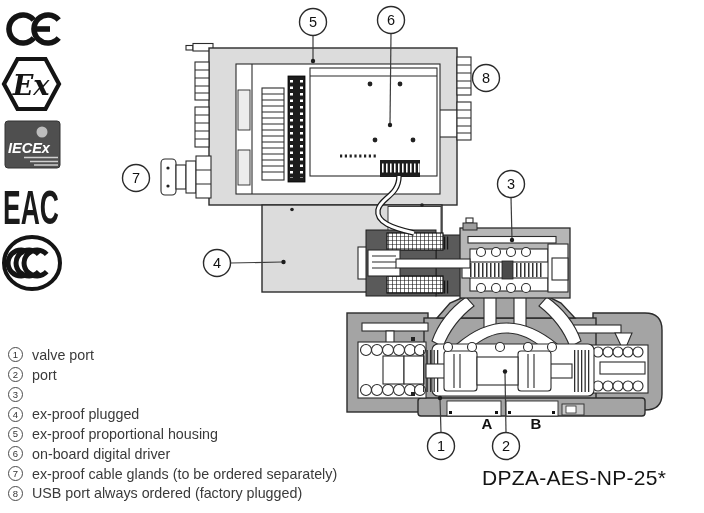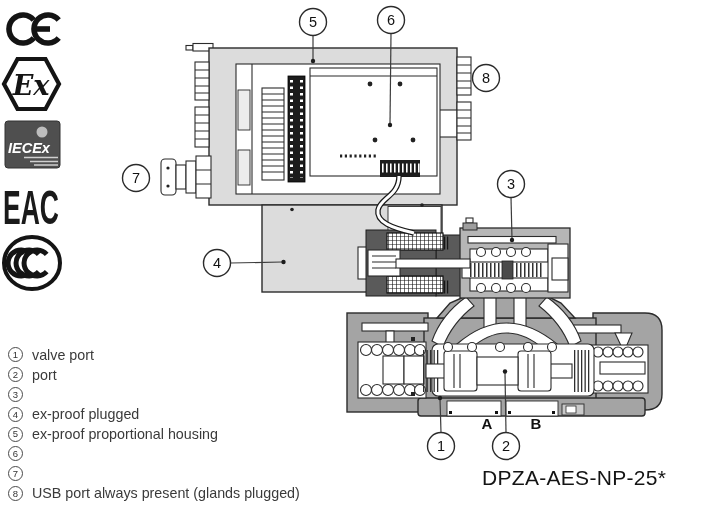--- a/index.html
+++ b/index.html
@@ -330,25 +330,27 @@
   <div class="legend-row">
     <span class="lnum">4</span>
     <span class="ltext">ex-proof plugged</span>
   </div>
   <div class="legend-row">
     <span class="lnum">5</span>
     <span class="ltext">ex-proof proportional housing</span>
   </div>
   <div class="legend-row">
     <span class="lnum">6</span>
+    <span class="ltext">on-board digital driver</span>
   </div>
   <div class="legend-row">
     <span class="lnum">7</span>
+    <span class="ltext">ex-proof cable glands (to be ordered separately)</span>
   </div>
   <div class="legend-row">
     <span class="lnum">8</span>
-    <span class="ltext">USB port always present (glands plugged)</span>
+    <span class="ltext">USB port always ordered (factory plugged)</span>
   </div>
 </div>
 
 <div class="model">DPZA-AES-NP-25*</div>
 
 </div>
 
 </body></html>

